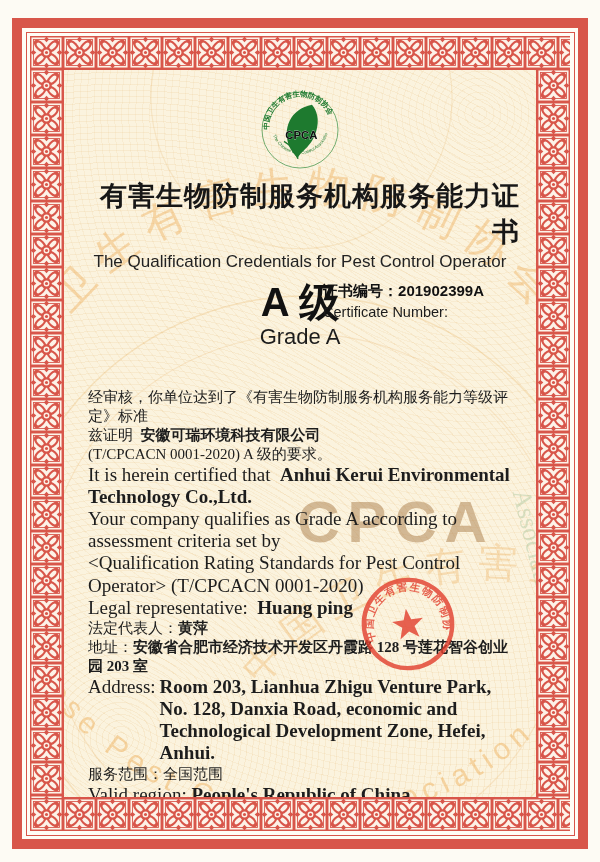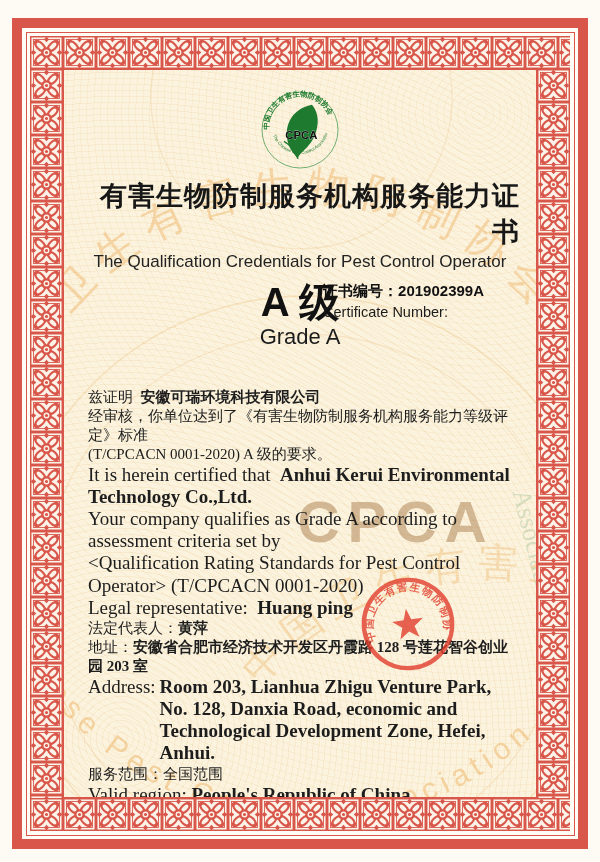--- a/index.html
+++ b/index.html
@@ -1957,22 +1957,22 @@
           <div class="grade-row">
             <div class="certno">
               <div class="certno-cn"><span>证书编号：</span><span>201902399A</span></div>
               <div class="certno-en">Certificate Number:</div>
             </div>
             <div class="grade-cn">A 级</div>
             <div class="grade-en">Grade A</div>
           </div>
 
           <div class="bodytext">
+            <div class="ln cn">经审核，你单位达到了《有害生物防制服务机构服务能力等级评定》标准</div>
             <div class="ln cn"><span>兹证明</span>&nbsp;&nbsp;<span class="b">安徽可瑞环境科技有限公司</span></div>
-            <div class="ln cn">经审核，你单位达到了《有害生物防制服务机构服务能力等级评定》标准</div>
             <div class="ln cn">(T/CPCACN 0001-2020) A 级的要求。</div>
             <div class="ln en"><span>It is herein certified that</span>&nbsp;&nbsp;<span class="b">Anhui Kerui Environmental Technology Co.,Ltd.</span></div>
             <div class="ln en">Your company qualifies as Grade A according to assessment criteria set by</div>
             <div class="ln en"><span>&lt;Qualification Rating Standards for Pest Control Operator&gt;</span>&nbsp;<span>(T/CPCACN 0001-2020)</span></div>
             <div class="ln en"><span>Legal representative:</span>&nbsp;&nbsp;<span class="b">Huang ping</span></div>
             <div class="ln cn"><span>法定代表人：</span><span class="b">黄萍</span></div>
             <div class="ln cn"><span>地址：</span><span class="b">安徽省合肥市经济技术开发区丹霞路 128 号莲花智谷创业园 203 室</span></div>
             <div class="ln en addr-row">
               <span class="addr-label">Address:</span>
               <span class="addr-val b">Room 203, Lianhua Zhigu Venture Park, No. 128, Danxia Road, economic and Technological Development Zone, Hefei, Anhui.</span>

